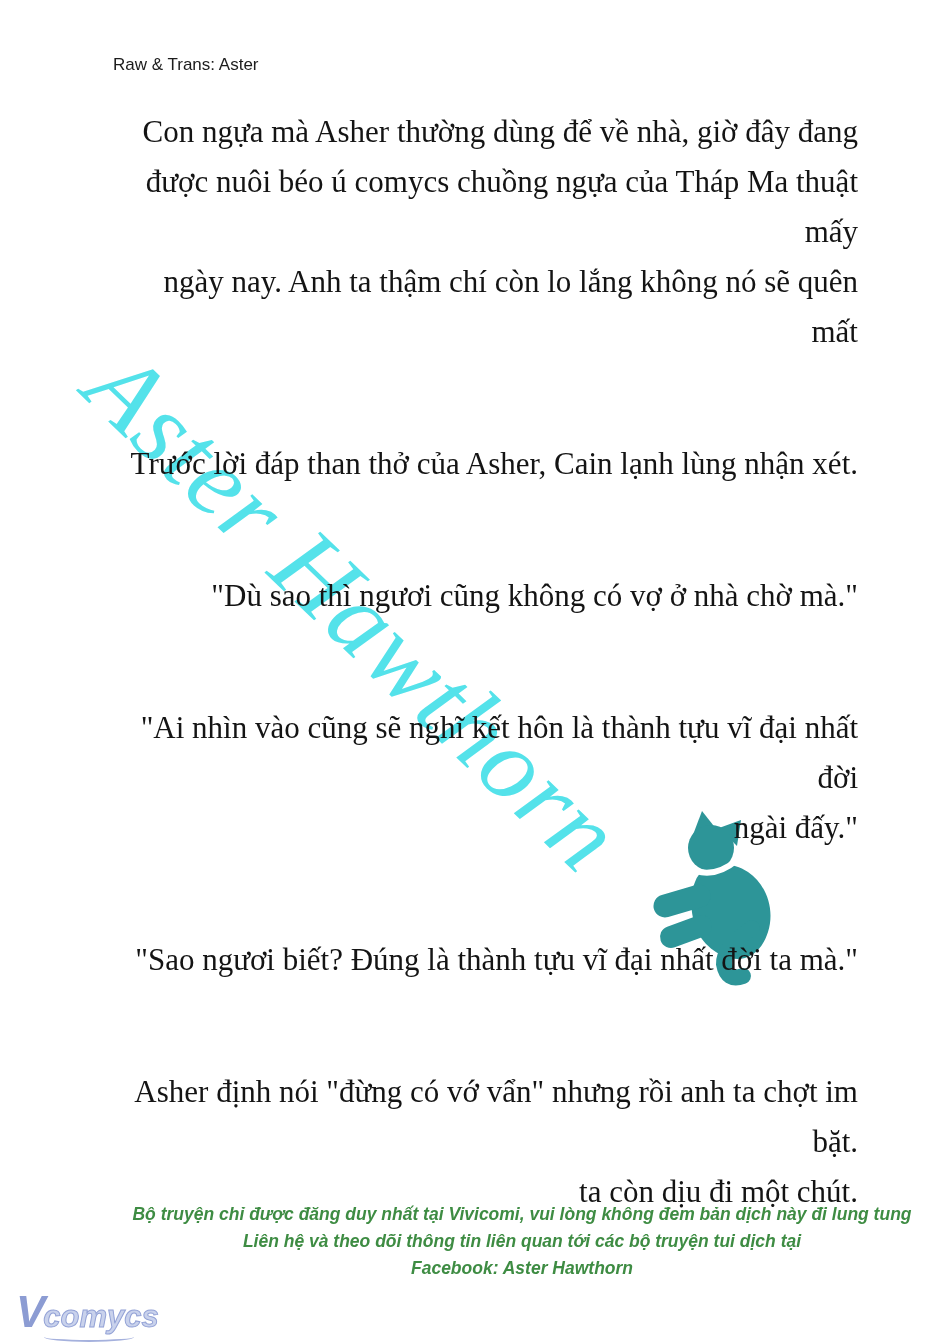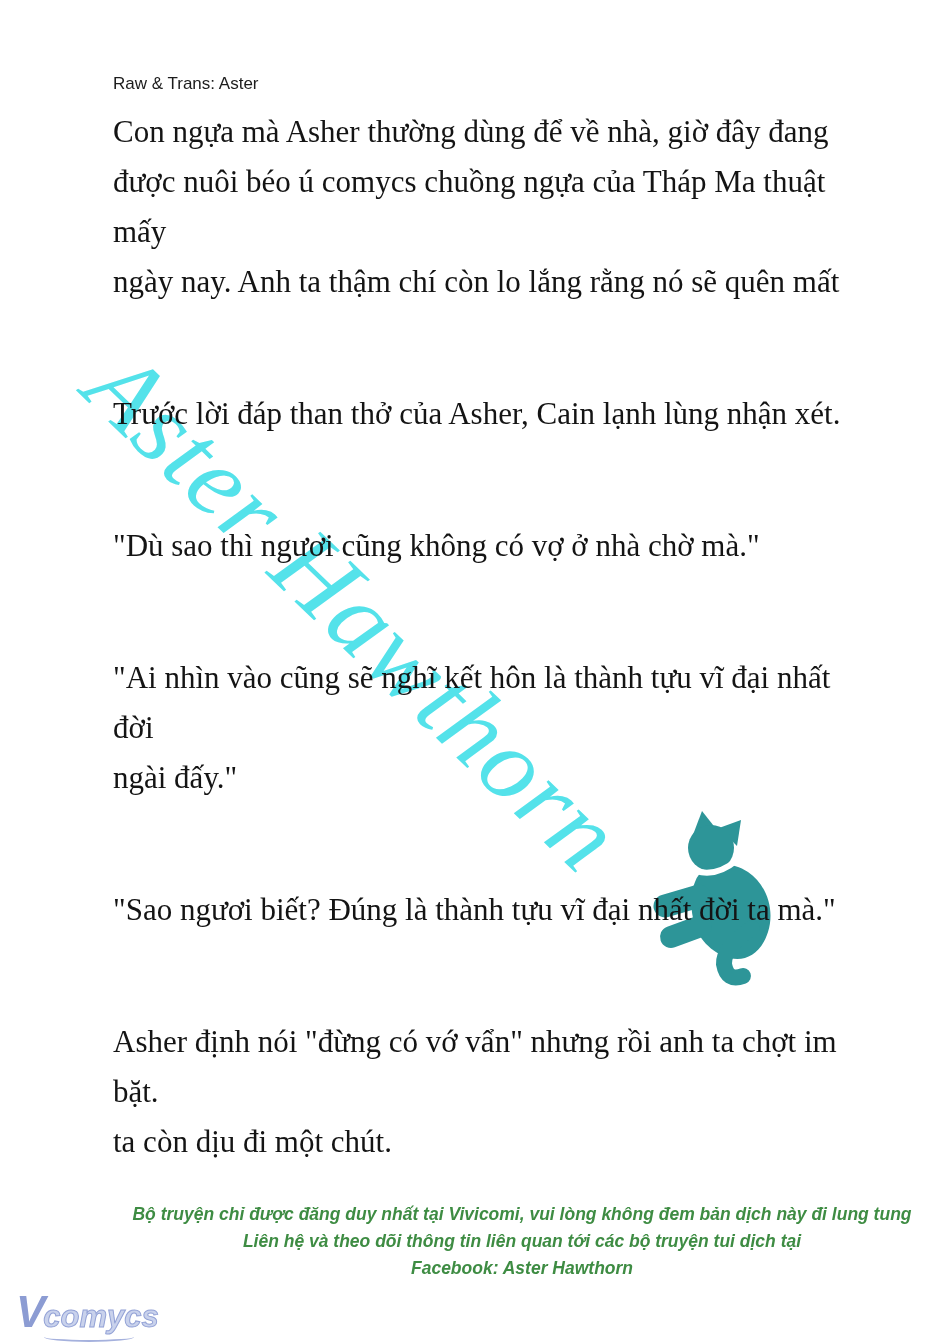--- a/index.html
+++ b/index.html
@@ -10,21 +10,20 @@
     overflow: hidden;
     font-family: "Liberation Serif", serif;
   }
   .page { position: absolute; inset: 0; }
 
   .credit {
     position: absolute; left: 113px; top: 55px;
     font-family: "Liberation Sans", sans-serif;
     font-size: 17px; color: #1c1c1c;
     z-index: 3;
-    margin-top: 19px;
   }
 
   .watermark {
     position: absolute; left: 146px; top: 326px;
     transform: rotate(44deg);
     transform-origin: left top;
     font-family: "Liberation Serif", serif;
     font-style: italic;
     font-size: 104px;
     letter-spacing: 2px;
@@ -38,21 +37,21 @@
     width: 126px; height: 180px;
     z-index: 1;
   }
 
   .bodytext {
     position: absolute; left: 113px; top: 107px;
     width: 745px;
     font-size: 31px; color: #141414;
     z-index: 2;
   }
-  .para { margin: 0 0 82px 0; }
+  .para { margin: 0 0 82px 0; text-align: right; }
   .line { display: block; line-height: 50px; }
 
   .footer {
     position: absolute; left: 0; top: 1201px; width: 950px;
     text-align: center;
     font-family: "Liberation Sans", sans-serif;
     font-weight: bold; font-style: italic;
     font-size: 17.5px; line-height: 27px;
     color: #3e8c43;
     z-index: 2;
@@ -114,21 +113,21 @@
       <path d="M99,118 Q70,138 71,154 Q74,172 90,166" fill="none" stroke="#2d9598" stroke-width="16" stroke-linecap="round"></path>
     </g>
 
     <path d="M32,56 Q58,72 84,50" fill="none" stroke="#ffffff" stroke-width="6" stroke-linecap="round"></path>
   </svg>
 
   <div class="bodytext">
     <p class="para">
       <span class="line">Con ngựa mà Asher thường dùng để về nhà, giờ đây đang</span>
       <span class="line">được nuôi béo ú comycs chuồng ngựa của Tháp Ma thuật mấy</span>
-      <span class="line">ngày nay. Anh ta thậm chí còn lo lắng rằng nó sẽ quên mất</span>
+      <span class="line">ngày nay. Anh ta thậm chí còn lo lắng không nó sẽ quên mất</span>
     </p>
     <p class="para">
       <span class="line">Trước lời đáp than thở của Asher, Cain lạnh lùng nhận xét.</span>
     </p>
     <p class="para">
       <span class="line">"Dù sao thì ngươi cũng không có vợ ở nhà chờ mà."</span>
     </p>
     <p class="para">
       <span class="line">"Ai nhìn vào cũng sẽ nghĩ kết hôn là thành tựu vĩ đại nhất đời</span>
       <span class="line">ngài đấy."</span>

